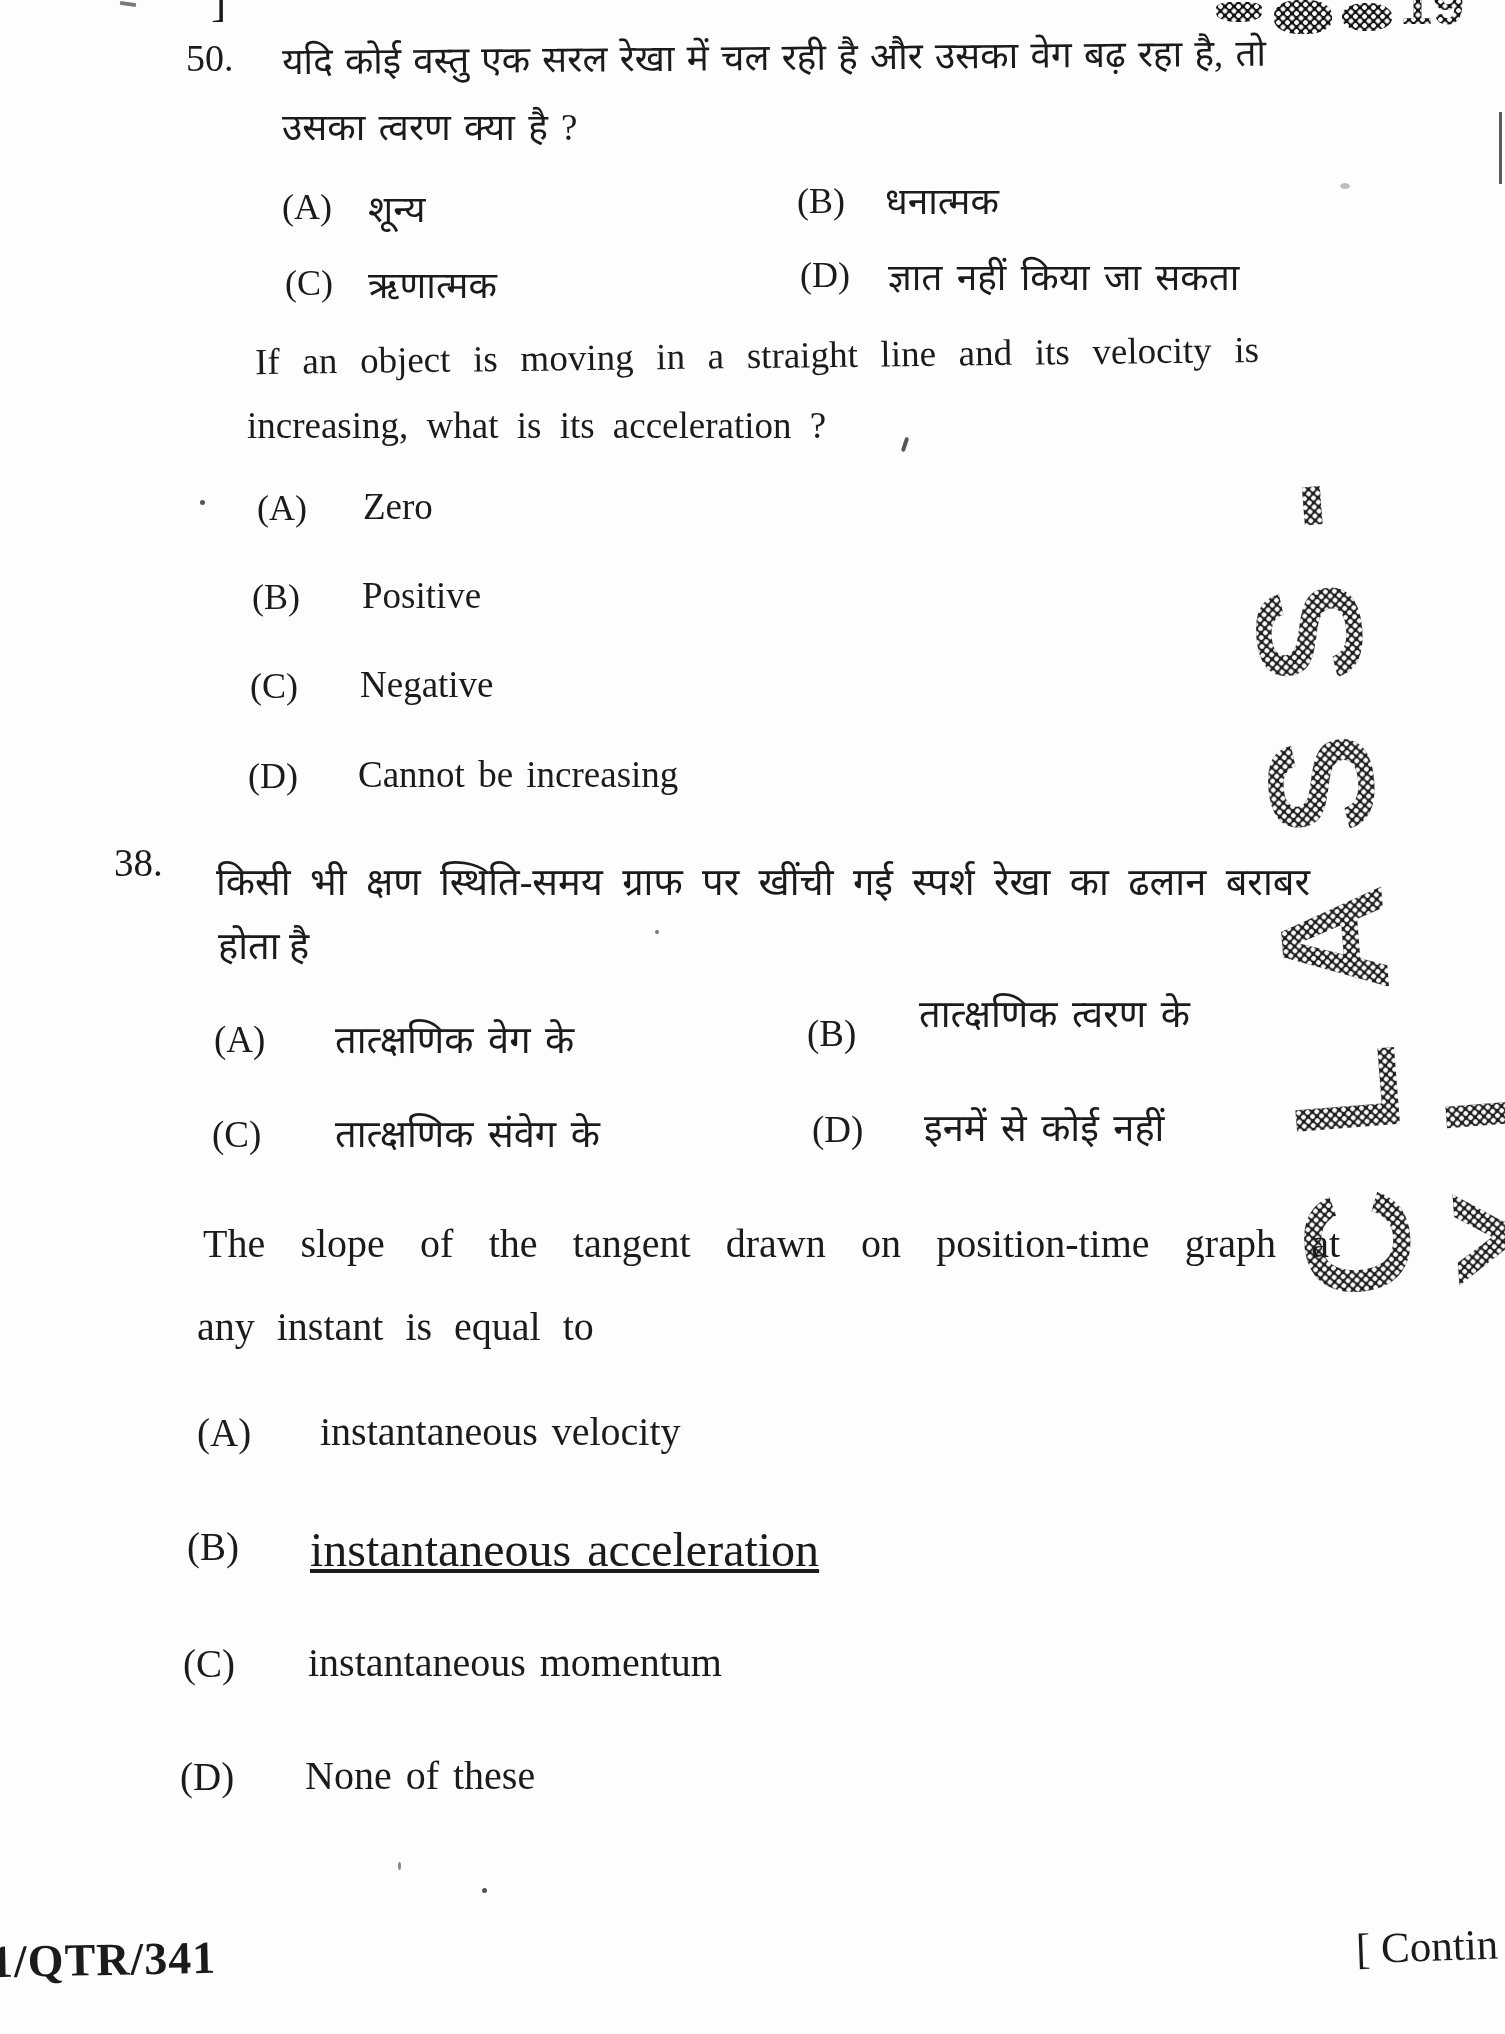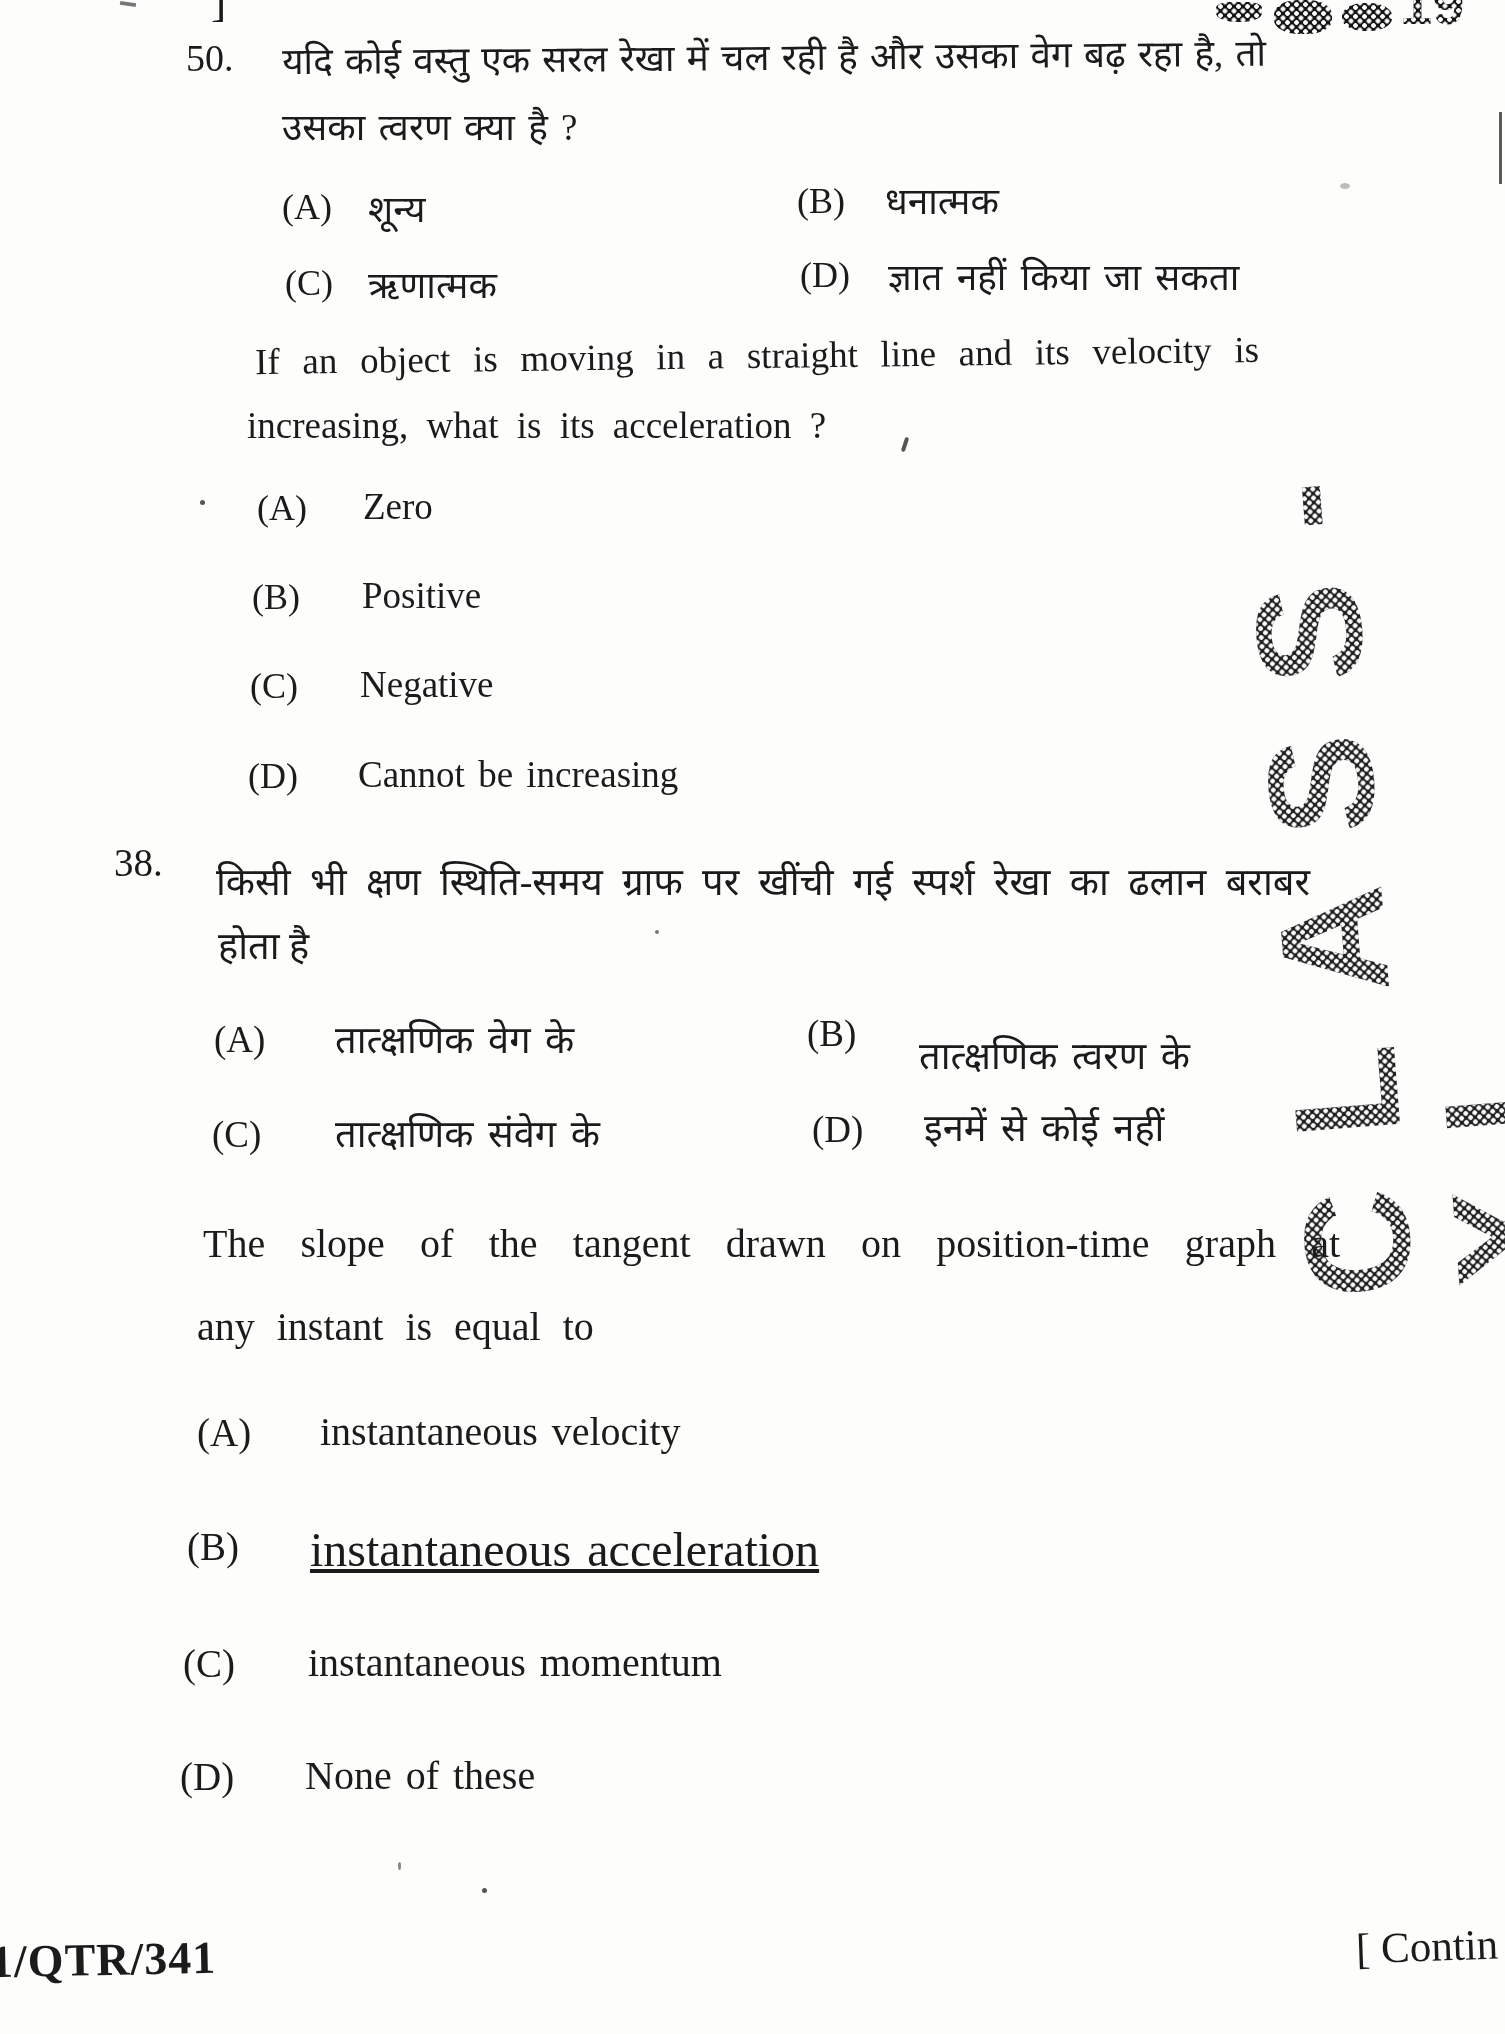--- a/index.html
+++ b/index.html
@@ -92,21 +92,21 @@
   <span class="abs eng" style="left:248px;top:755px;font-size:36px;">(D)</span>
   <span class="abs eng" style="left:358px;top:753px;font-size:37px;word-spacing:4px;">Cannot be increasing</span>
 
   <span class="abs hin" style="left:114px;top:840px;font-size:39px;">38.</span>
   <span class="abs hin jline" style="left:216px;top:854px;width:1094px;font-size:38px;">किसी भी क्षण स्थिति-समय ग्राफ पर खींची गई स्पर्श रेखा का ढलान बराबर</span>
   <span class="abs hin" style="left:218px;top:918px;font-size:38px;">होता है</span>
 
   <span class="abs hin" style="left:214px;top:1018px;font-size:37px;">(A)</span>
   <span class="abs hin" style="left:335px;top:1012px;font-size:38px;word-spacing:5px;">तात्क्षणिक वेग के</span>
   <span class="abs hin" style="left:807px;top:1012px;font-size:37px;">(B)</span>
-  <span class="abs hin" style="left:919px;top:1028px;font-size:38px;word-spacing:5px;">तात्क्षणिक त्वरण के</span>
+  <span class="abs hin" style="left:919px;top:986px;font-size:38px;word-spacing:5px;">तात्क्षणिक त्वरण के</span>
 
   <span class="abs hin" style="left:212px;top:1113px;font-size:37px;">(C)</span>
   <span class="abs hin" style="left:335px;top:1106px;font-size:38px;word-spacing:5px;">तात्क्षणिक संवेग के</span>
   <span class="abs hin" style="left:812px;top:1108px;font-size:37px;">(D)</span>
   <span class="abs eng jline" style="left:203px;top:1220px;width:1137px;font-size:40px;">The slope of the tangent drawn on position-time graph at</span>
 
   <span class="abs hin" style="left:924px;top:1100px;font-size:38px;word-spacing:5px;">इनमें से कोई नहीं</span>
   <span class="abs eng" style="left:197px;top:1303px;font-size:40px;word-spacing:12px;">any instant is equal to</span>
 
   <span class="abs eng" style="left:197px;top:1410px;font-size:39px;">(A)</span>

